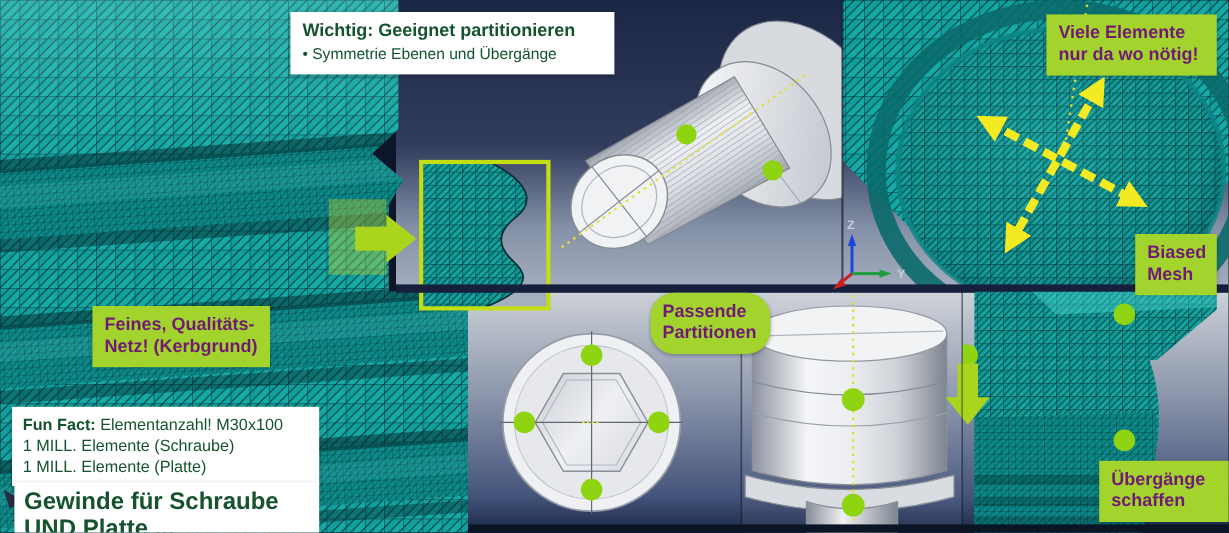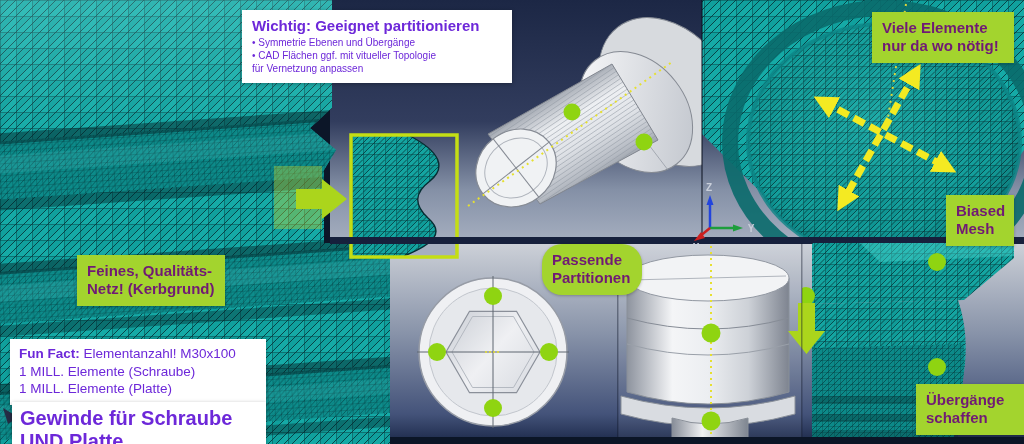--- a/index.html
+++ b/index.html
@@ -1,25 +1,25 @@
 <!DOCTYPE html>
 <html><head>
 <meta charset="utf-8">
 <style>
   html,body{margin:0;padding:0;background:#0c1628;}
   #stage{position:relative;width:1024px;height:444px;overflow:hidden;
          font-family:"Liberation Sans",sans-serif;background:#0c1628;}
   #scene{position:absolute;left:0;top:0;}
   .overlay{position:absolute;box-sizing:border-box;}
-  .box-white{background:#ffffff;color:#6d28d9;box-shadow:0 1px 4px rgba(0,0,0,.30);}
+  .box-white{background:#ffffff;color:#14532d;box-shadow:0 1px 4px rgba(0,0,0,.30);}
   .box-green{background:#a3d42e;color:#701a75;font-weight:bold;box-shadow:0 1px 3px rgba(0,0,0,.25);}
   .preline{white-space:pre-line;}
   .info-box{left:242px;top:10px;width:270px;padding:7px 10px 8px 10px;}
   .info-title{font-size:15px;font-weight:bold;margin:0 0 3px 0;}
-  .info-bullet{font-size:10px;line-height:1.28;margin:0;}
+  .info-bullet{font-size:13px;line-height:1.28;margin:0;}
   .lbl{font-size:15px;line-height:1.22;padding:7px 10px;}
   .lbl-viele{left:872px;top:12px;width:142px;}
   .lbl-biased{left:946px;top:195px;width:68px;}
   .lbl-feines{left:77px;top:255px;width:148px;}
   .lbl-passende{left:542px;top:244px;width:100px;border-radius:20px;}
   .lbl-ueber{left:916px;top:384px;width:136px;}
   .funfact-box{left:10px;top:339px;width:256px;padding:6px 9px 7px 9px;font-size:13.5px;line-height:1.3;}
   .funfact-lead{font-weight:bold;}
   .gewinde-box{left:12px;top:402px;width:254px;padding:5px 8px;font-size:20px;font-weight:bold;}
   text{font-family:"Liberation Sans",sans-serif;}
@@ -244,22 +244,20 @@
   <polygon points="3,408 18,417 8,424" fill="#252c44"></polygon>
   <line x1="30" y1="417" x2="30" y2="444" stroke="#d03022" stroke-width="3"></line>
   <line x1="30" y1="434" x2="44" y2="438" stroke="#2fa12f" stroke-width="3"></line>
   <line x1="30" y1="436" x2="23" y2="444" stroke="#2a50c8" stroke-width="3"></line>
 </g>
 </svg>
 
 <div class="overlay box-white info-box">
   <p class="info-title">Wichtig: Geeignet partitionieren</p>
   <p class="info-bullet">• Symmetrie Ebenen und Übergänge</p>
-  <p class="info-bullet preline">• CAD Flächen ggf. mit vitueller Topologie
-   für Vernetzung anpassen</p>
 </div>
 
 <div class="overlay box-green lbl lbl-viele preline">Viele Elemente
 nur da wo nötig!</div>
 <div class="overlay box-green lbl lbl-biased preline">Biased
 Mesh</div>
 <div class="overlay box-green lbl lbl-feines preline">Feines, Qualitäts-
 Netz! (Kerbgrund)</div>
 <div class="overlay box-green lbl lbl-passende preline">Passende
 Partitionen</div>

